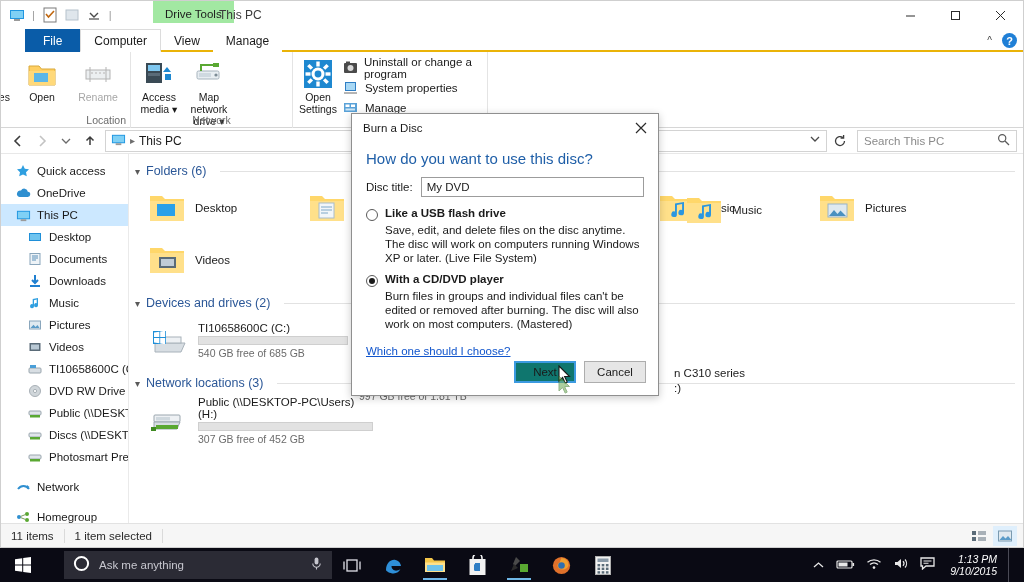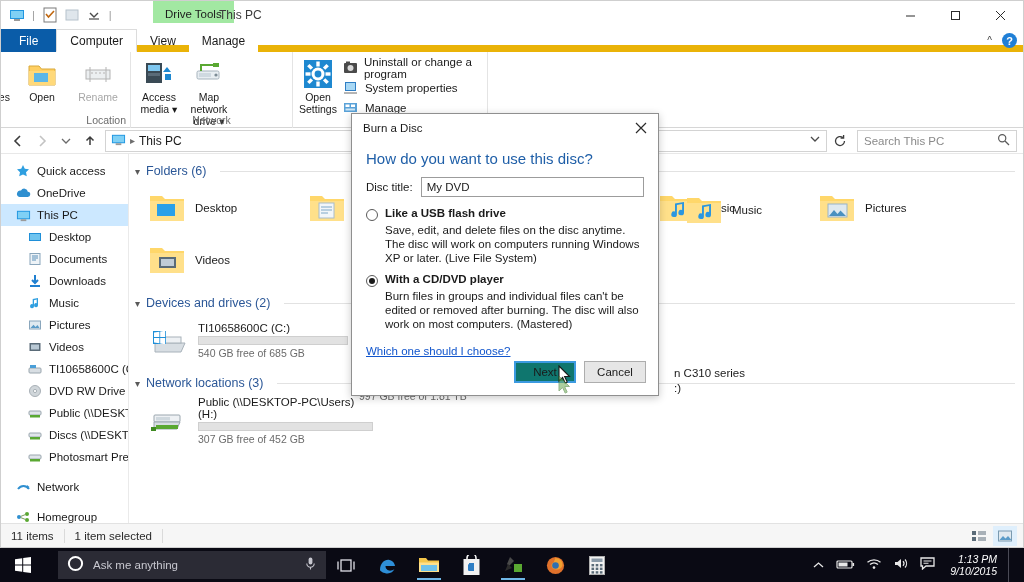--- a/index.html
+++ b/index.html
@@ -60,21 +60,22 @@
     font-size: 12px; color: #2b2b2b;
   }
   .wc svg { display:block; }
 
   
   .tabstrip {
     position: relative;
     height: 23px;
     background: #ffffff;
     display: flex; align-items: stretch;
-    border-bottom: 7px solid #eab308;
+    border-bottom: 2px solid #eab308;
+    margin-left: 24px;
   }
   .tab {
     padding: 0 13px;
     display: flex; align-items: center;
     font-size: 12px; color: #1a1a1a;
     height: 23px;
   }
   .tab.file { background: #0a5ca8; color: #ffffff; padding: 0 18px; }
   .tab.active { background: #ffffff; border: 1px solid #dcdcdc; border-bottom-color: #ffffff; position: relative; z-index: 2; }
   .tab.ctx { background: #ffffff; }
@@ -296,21 +297,21 @@
   .taskbar {
     position: absolute; left: 0; bottom: 0;
     width: 1024px; height: 34px;
     background: #0a0a14;
     display: flex; align-items: center;
   }
   .startbtn { width: 46px; height: 34px; display:flex; align-items:center; justify-content:center; }
   .cortana {
     width: 268px; height: 28px; background: #2b2b35;
     display: flex; align-items: center; gap: 9px;
-    padding: 0 9px; margin-left: 12px;
+    padding: 0 9px; margin-left: 18px;
   }
   .cortana .ctext { font-size: 11.5px; color: #c7c7cf; flex: 1; }
   .taskview { width: 40px; height: 34px; display:flex; align-items:center; justify-content:center; }
   .tbicons { display: flex; align-items: center; }
   .tbicon {
     width: 42px; height: 34px;
     display: flex; align-items: center; justify-content: center;
     position: relative;
   }
   .tbicon.running::after {

